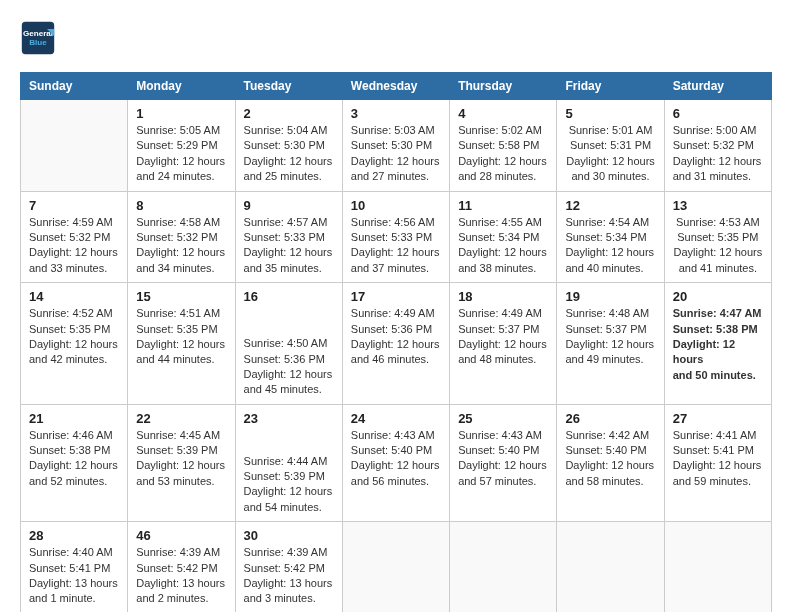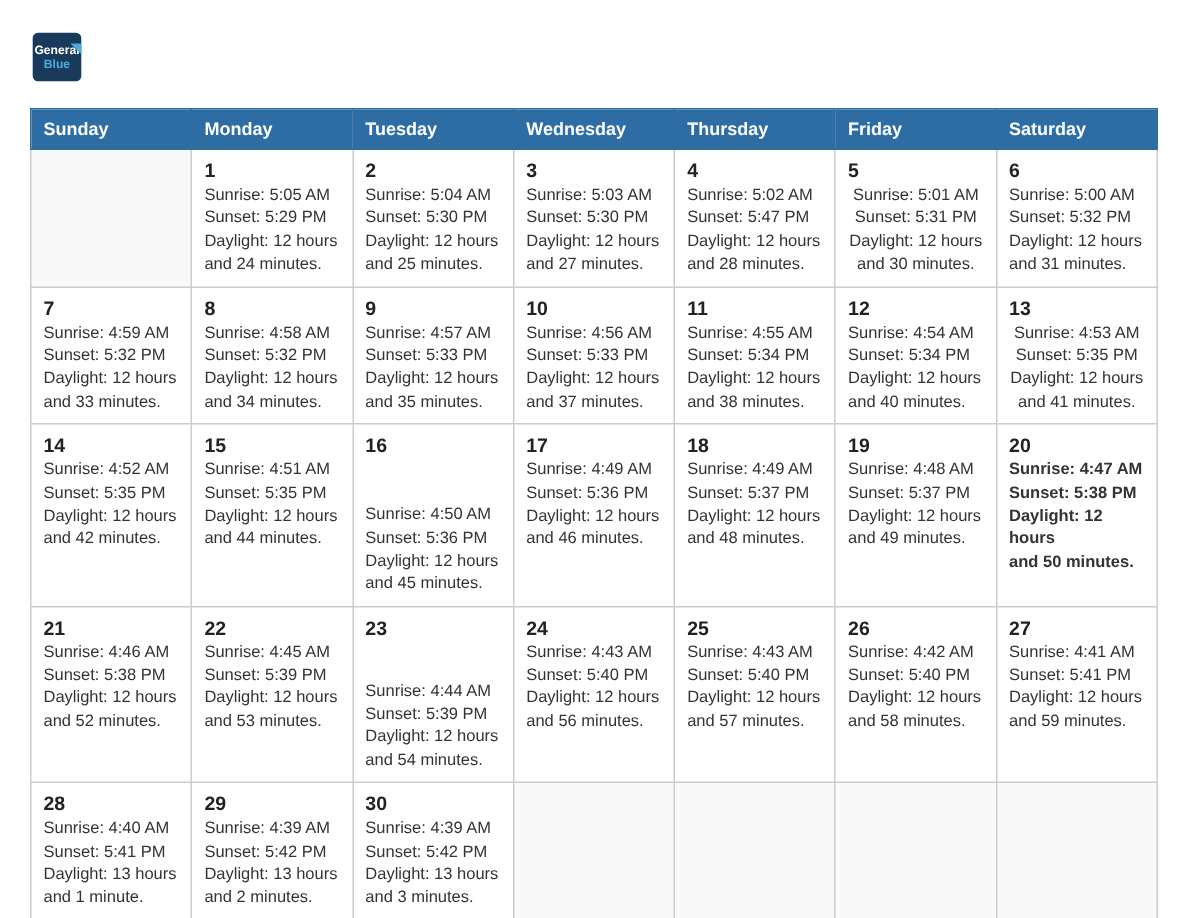--- a/index.html
+++ b/index.html
@@ -141,21 +141,21 @@
         <td>
           <span class="day-num">3</span>
           <div class="day-detail" style="white-space: pre-line;">Sunrise: 5:03 AM
 Sunset: 5:30 PM
 Daylight: 12 hours
 and 27 minutes.</div>
         </td>
         <td>
           <span class="day-num">4</span>
           <div class="day-detail" style="white-space: pre-line;">Sunrise: 5:02 AM
-Sunset: 5:47 PM
+Sunset: 5:58 PM
 Daylight: 12 hours
 and 28 minutes.</div>
         </td>
         <td>
           <span class="day-num">5</span>
           <div class="day-detail" style="white-space: pre-line; text-align: center;">Sunrise: 5:01 AM
 Sunset: 5:31 PM
 Daylight: 12 hours
 and 30 minutes.</div>
         </td>
@@ -322,21 +322,21 @@
       </tr>
       <tr class="last-row">
         <td>
           <span class="day-num">28</span>
           <div class="day-detail" style="white-space: pre-line;">Sunrise: 4:40 AM
 Sunset: 5:41 PM
 Daylight: 13 hours
 and 1 minute.</div>
         </td>
         <td>
-          <span class="day-num">29</span>
+          <span class="day-num">46</span>
           <div class="day-detail" style="white-space: pre-line;">Sunrise: 4:39 AM
 Sunset: 5:42 PM
 Daylight: 13 hours
 and 2 minutes.</div>
         </td>
         <td>
           <span class="day-num">30</span>
           <div class="day-detail" style="white-space: pre-line;">Sunrise: 4:39 AM
 Sunset: 5:42 PM
 Daylight: 13 hours

